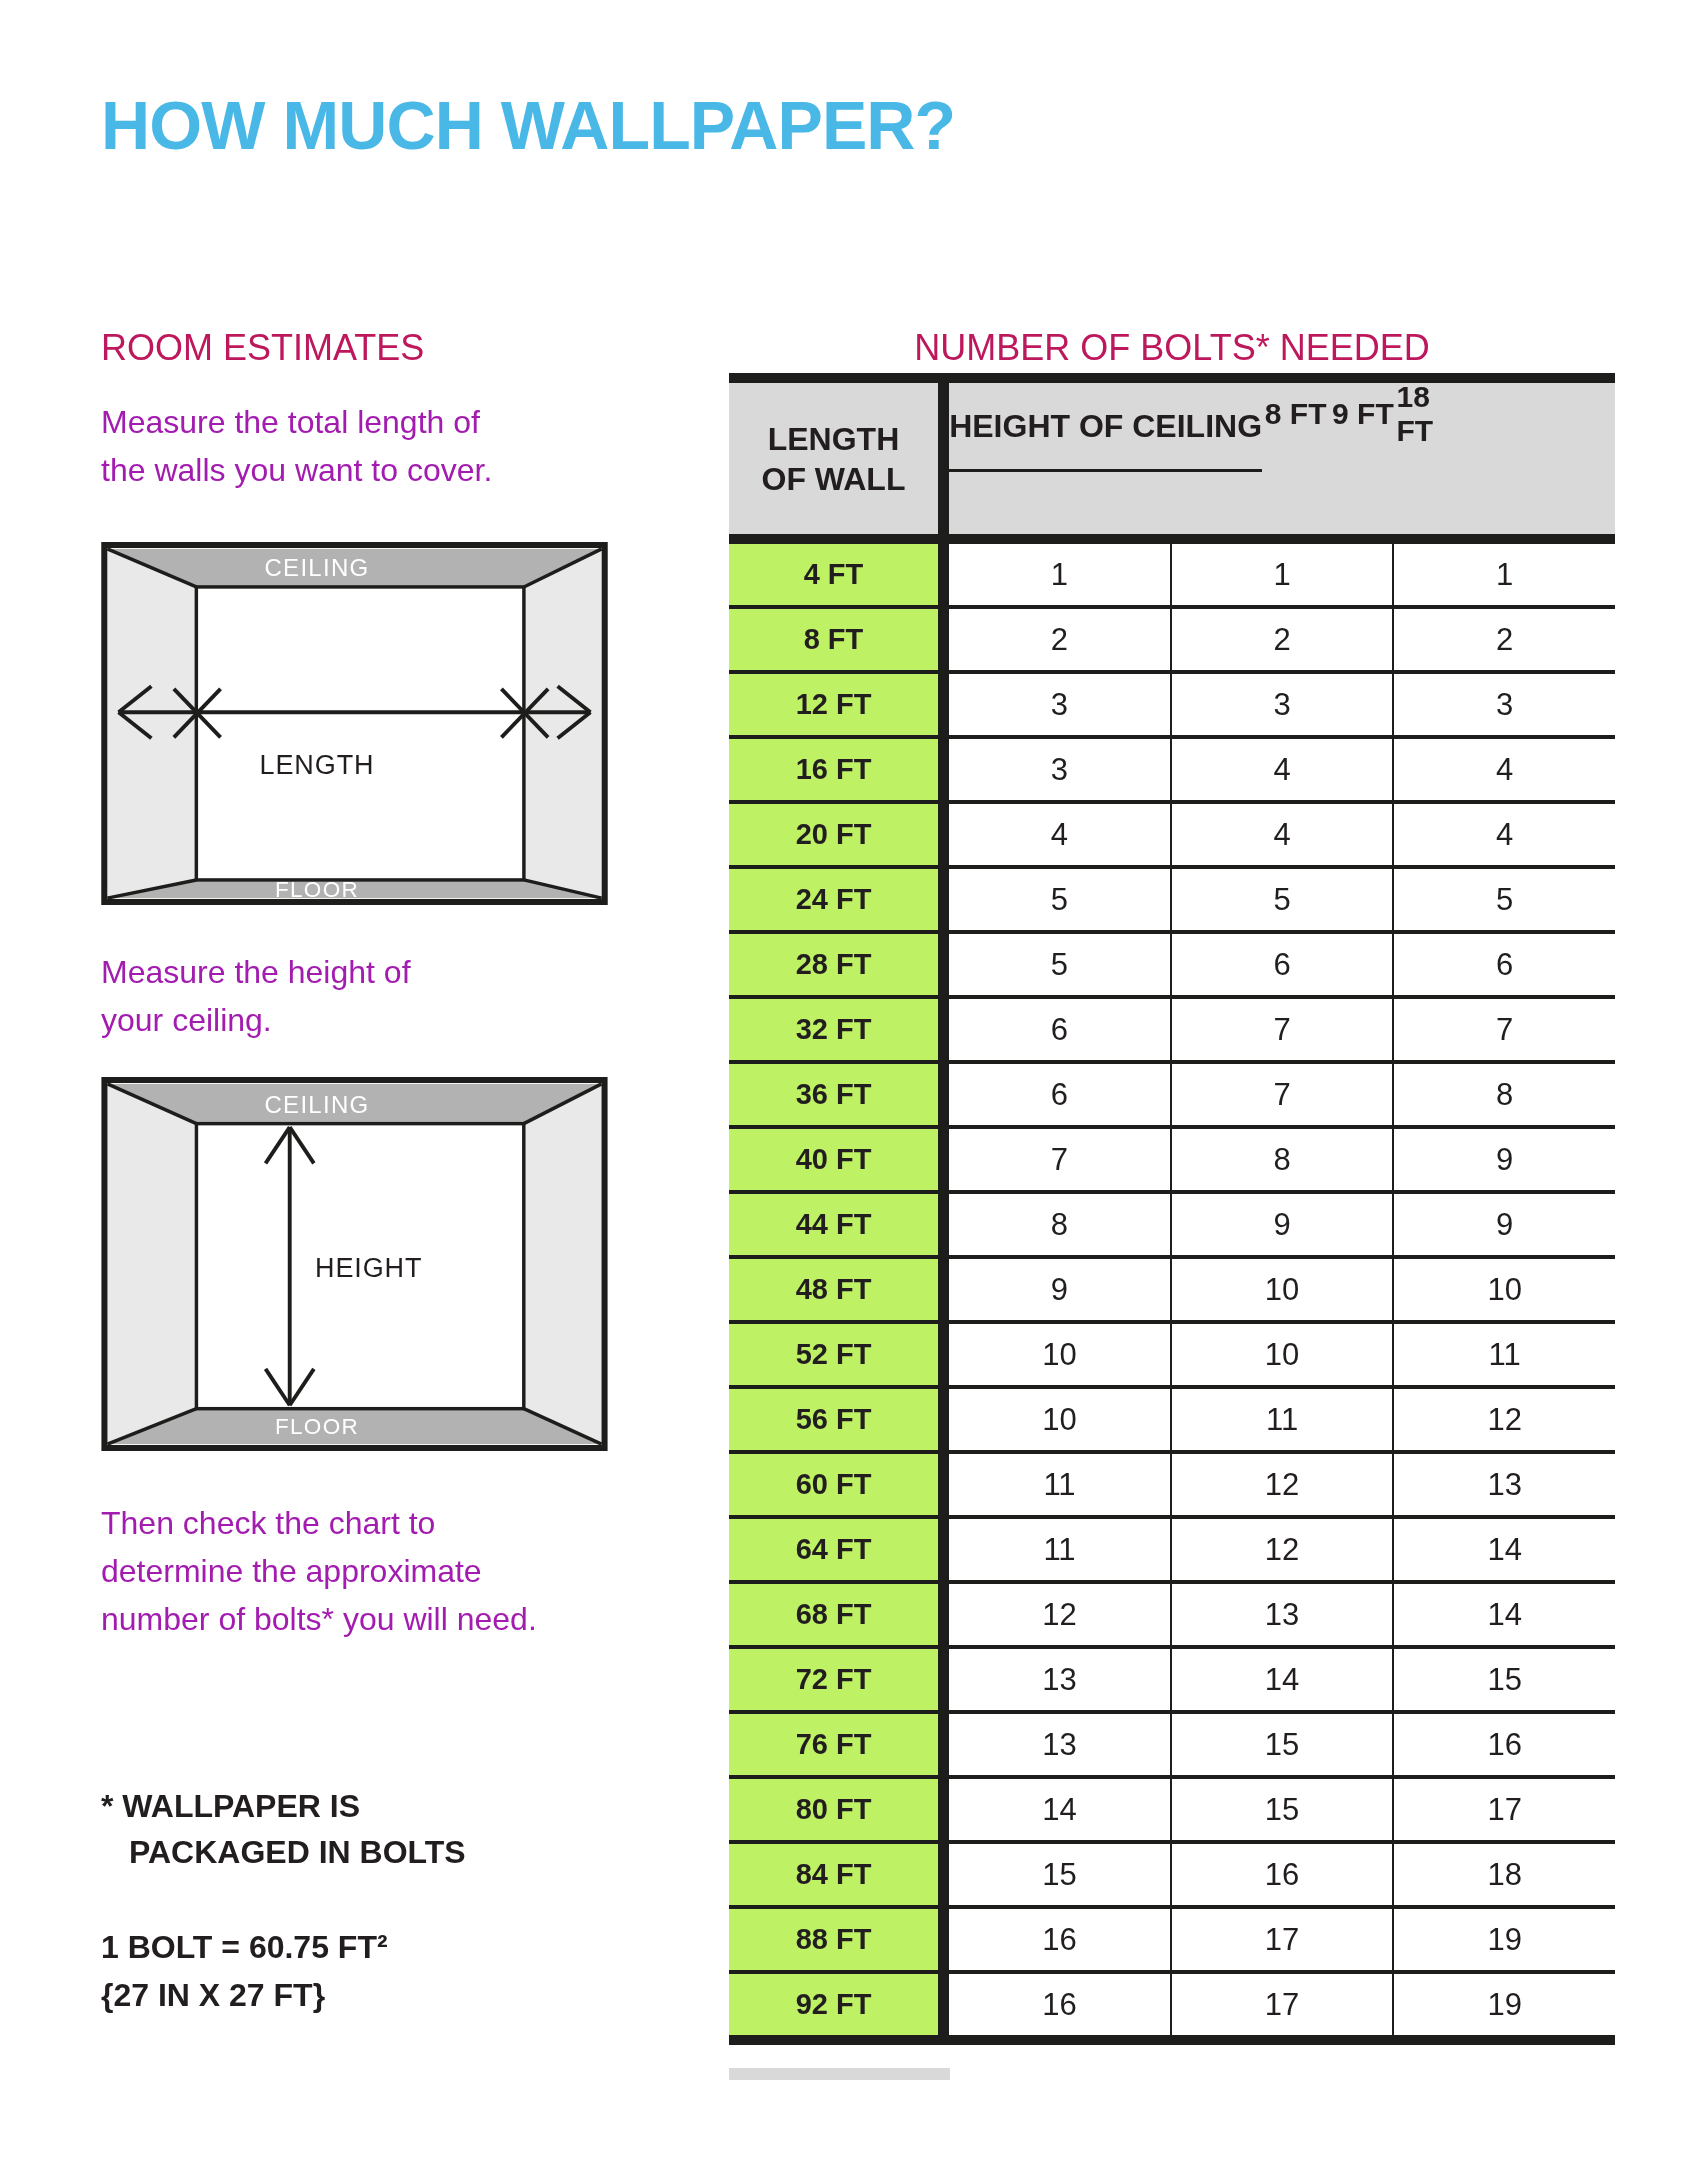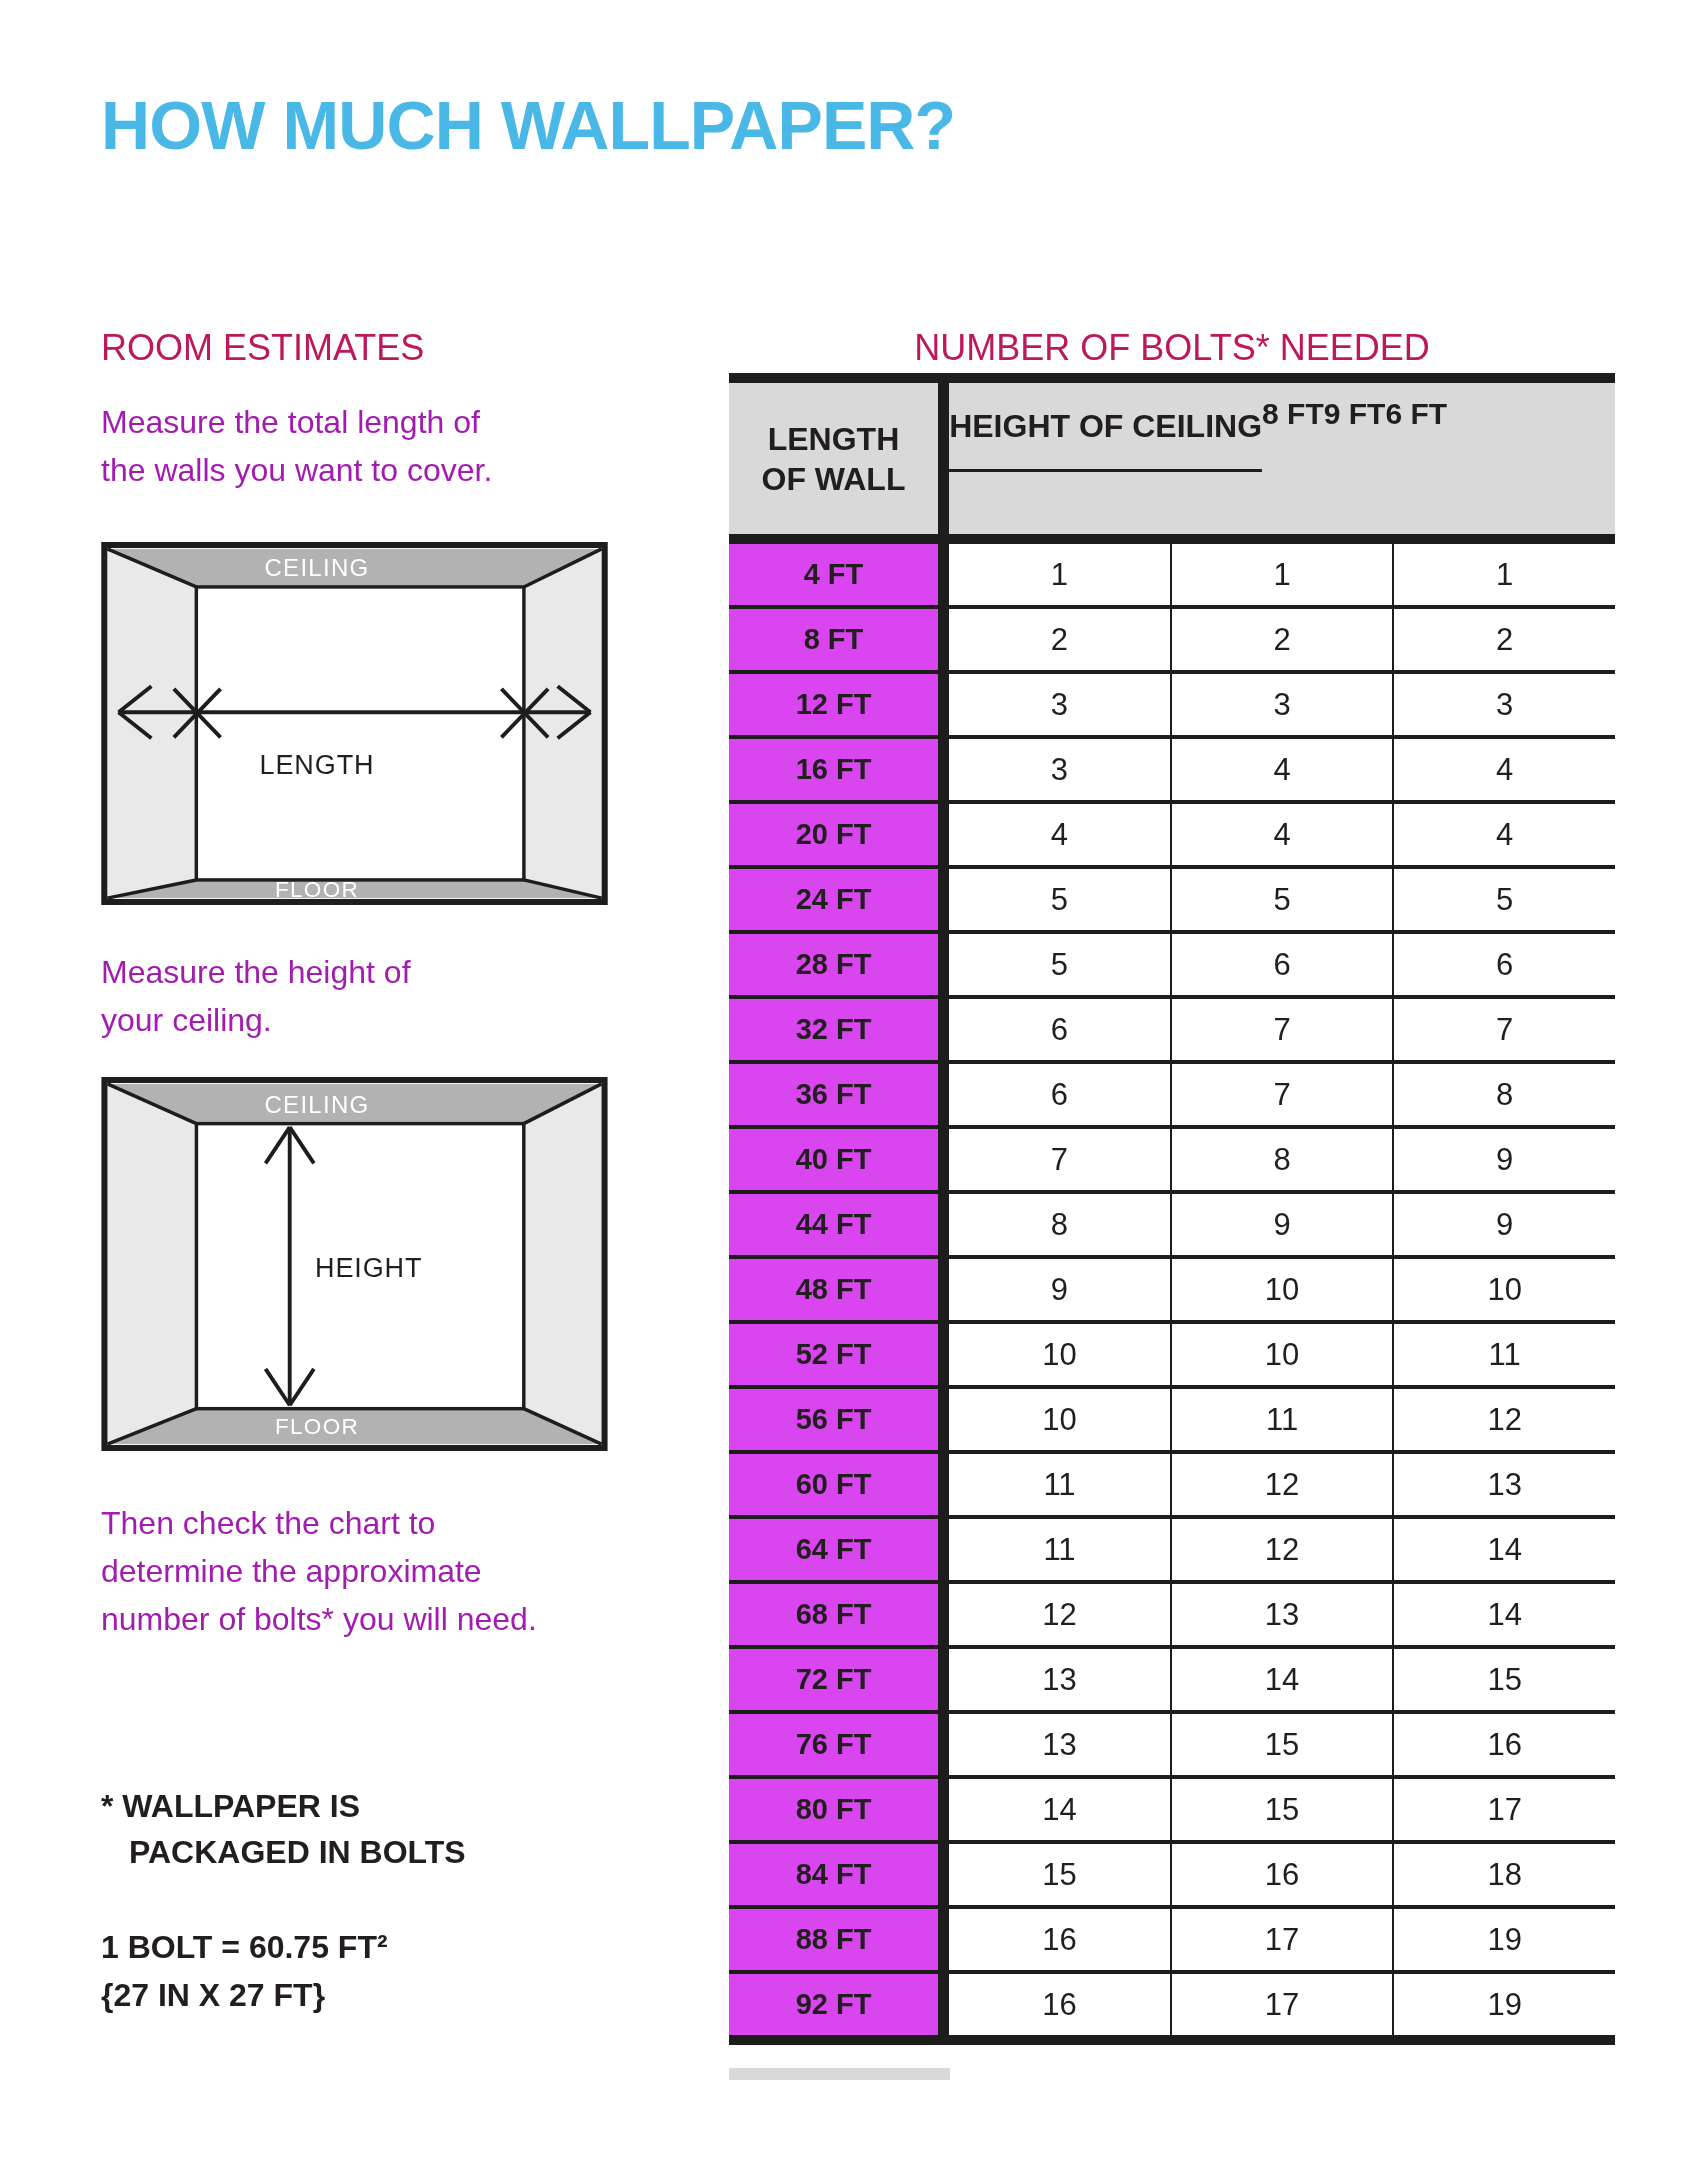--- a/index.html
+++ b/index.html
@@ -44,21 +44,21 @@
   .vdivider{width:11.2px;background:#1d1d1b;}
   .thead .right{width:666px;display:flex;}
   .group-hd{height:86px;display:flex;align-items:center;justify-content:center;
             font-size:32px;font-weight:bold;border-bottom:3.5px solid #1d1d1b;}
   .sub-hd{height:61px;display:flex;}
   .sub-hd div{flex:1;display:flex;align-items:center;justify-content:center;
               font-size:30px;font-weight:bold;}
   .trow{display:flex;height:61px;border-bottom:4.3px solid #1d1d1b;}
   .trow:last-child{border-bottom:none;}
   .trow .cell{display:flex;align-items:center;justify-content:center;}
-  .trow .lbl{width:209px;background:#d946ef;font-size:29px;font-weight:bold;}
+  .trow .lbl{width:209px;background:#bef264;font-size:29px;font-weight:bold;}
   .trow .vdiv{width:11.2px;background:#1d1d1b;}
   .trow .val{flex:1;font-size:31px;background:#ffffff;border-left:2.6px solid #1d1d1b;}
   .trow .val:nth-child(3){border-left:none;}
   .gray-tab{position:absolute;left:729px;top:2068px;width:221px;height:12px;background:#d9d9d9;}
 </style>
 </head>
 <body>
 
 <div class="page">
 
@@ -151,21 +151,21 @@
       <div class="c1">
         <div>LENGTH</div>
         <div>OF WALL</div>
       </div>
       <div class="vdivider"></div>
       <div class="right">
         <div class="group-hd">HEIGHT OF CEILING</div>
         <div class="sub-hd">
           <div>8 FT</div>
           <div>9 FT</div>
-          <div>6 FT</div>
+          <div>18 FT</div>
         </div>
       </div>
     </div>
     <div>
         <div class="trow">
           <div class="cell lbl">4 FT</div>
           <div class="vdiv"></div>
           <div class="cell val">1</div>
           <div class="cell val">1</div>
           <div class="cell val">1</div>

